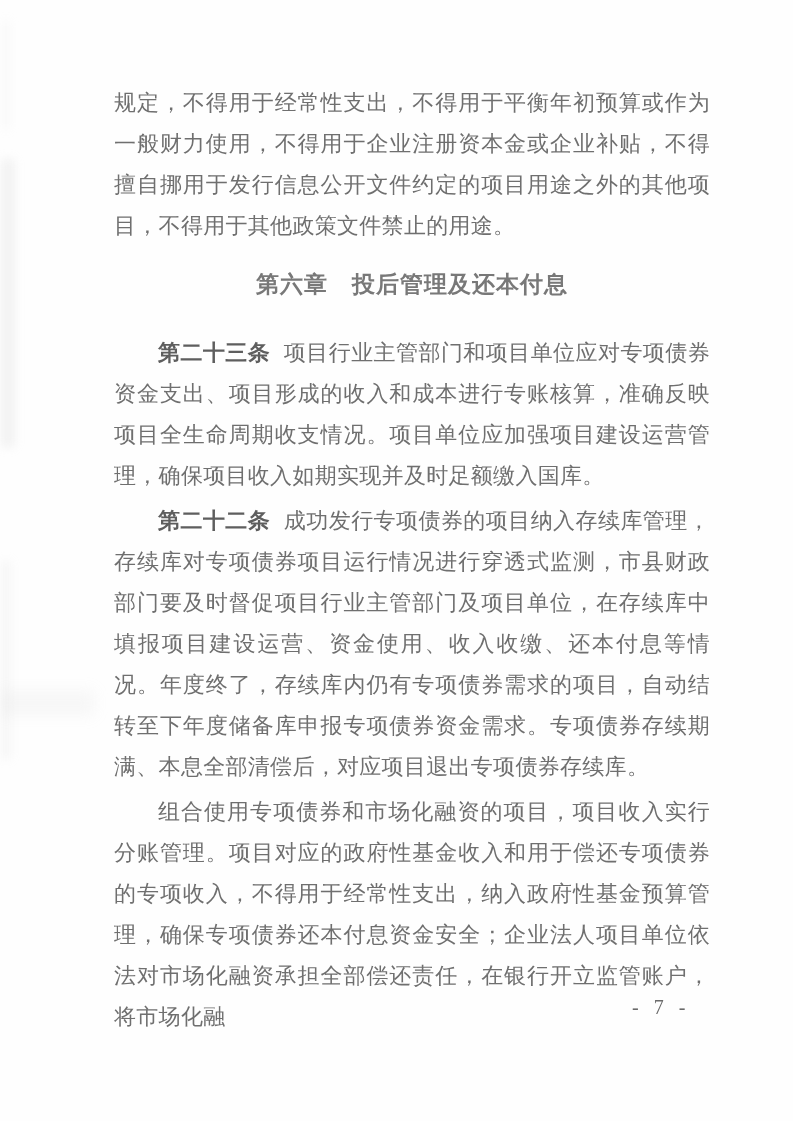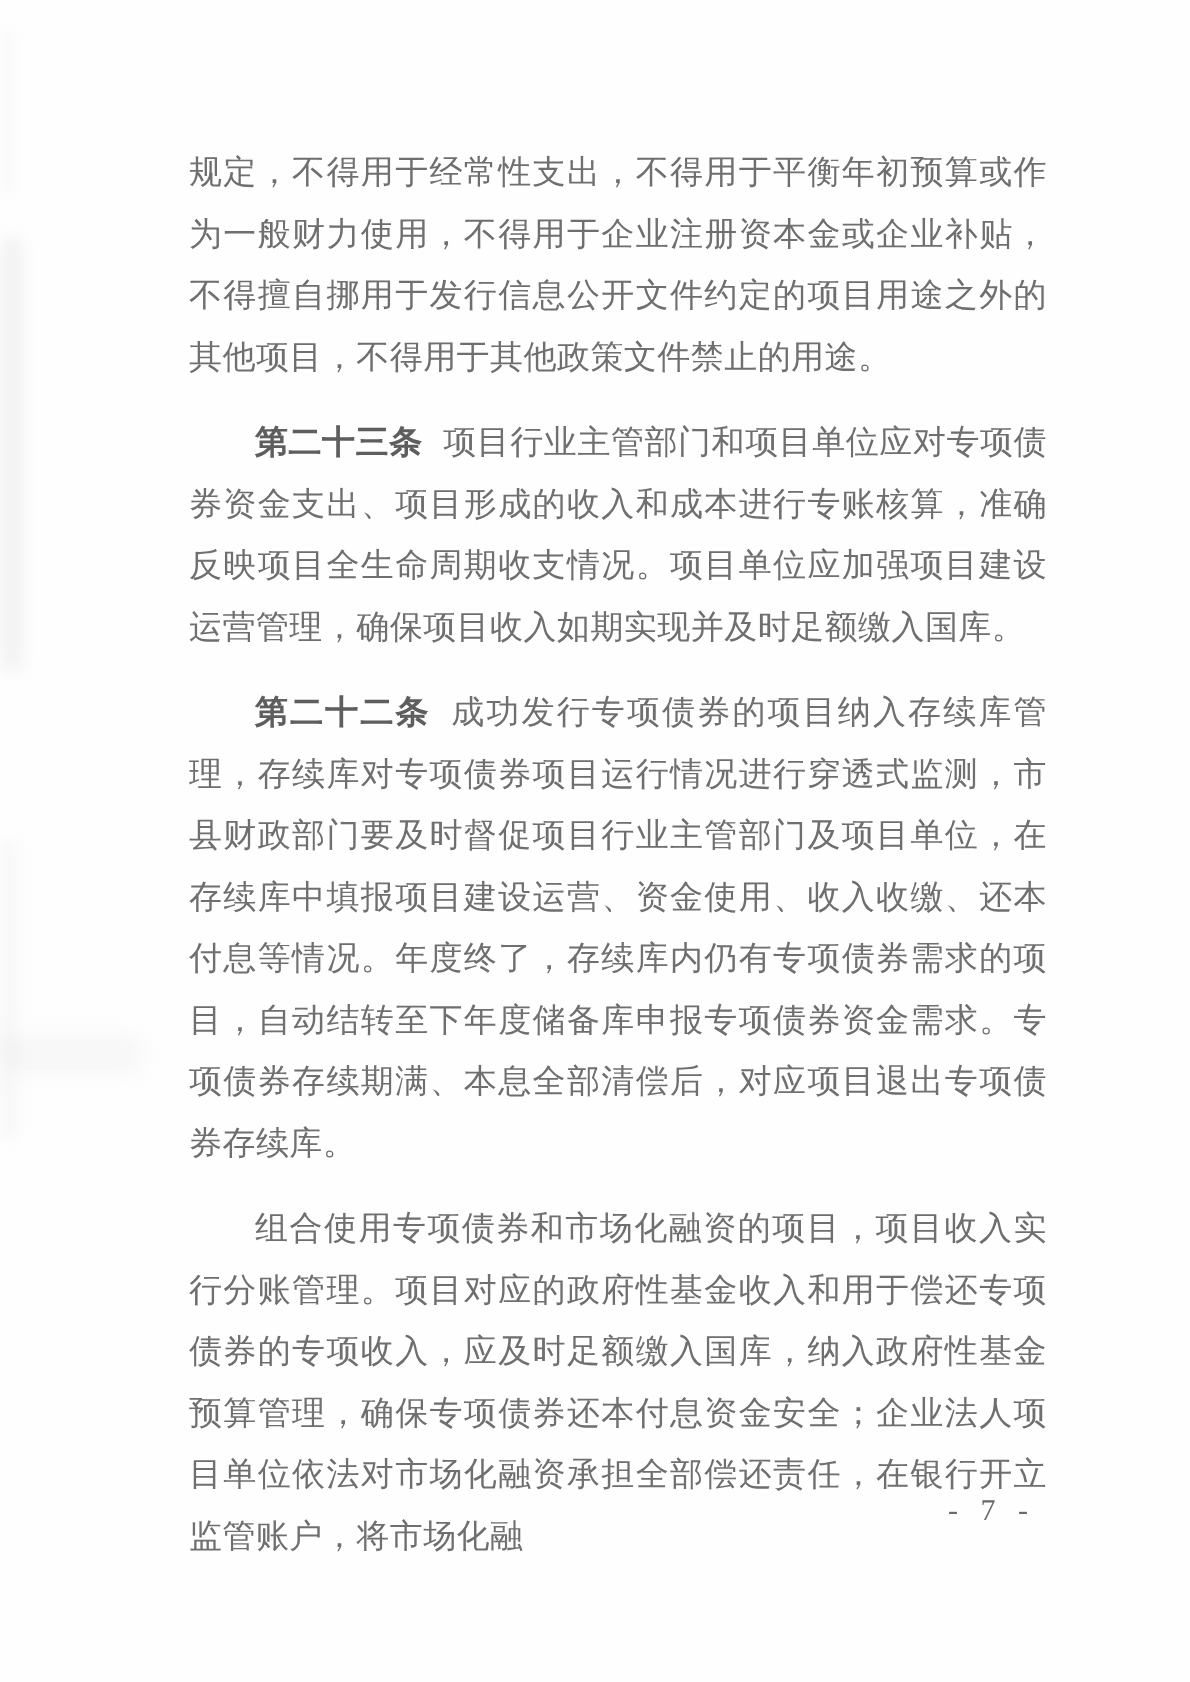--- a/index.html
+++ b/index.html
@@ -30,21 +30,21 @@
     position: absolute;
     left: 110px; top: 78px;
     width: 604px;
     font-size: 22px;
     line-height: 41px;
     color: #6f6f6f;
     text-align: justify;
     text-justify: inter-ideograph;
     letter-spacing: 0.3px;
   }
-  .textcol p { margin: 16px; }
+  .textcol p { margin: 4px; }
   p.indent { text-indent: 2em; }
   .term {
     font-weight: bold;
     color: #5e5e5e;
     margin-right: 0.62em;
   }
   .chapter {
     font-family: "Liberation Sans", sans-serif;
     font-size: 23px;
     font-weight: bold;
@@ -71,24 +71,25 @@
 
   <div class="artifact a1"></div>
   <div class="artifact a2"></div>
   <div class="artifact a3"></div>
   <div class="artifact a4"></div>
 
   <div class="textcol">
 
     <p>规定，不得用于经常性支出，不得用于平衡年初预算或作为一般财力使用，不得用于企业注册资本金或企业补贴，不得擅自挪用于发行信息公开文件约定的项目用途之外的其他项目，不得用于其他政策文件禁止的用途。</p>
 
+    <p class="chapter">第六章　投后管理及还本付息</p>
 
     <p class="indent"><span class="term">第二十三条</span><span>项目行业主管部门和项目单位应对专项债券资金支出、项目形成的收入和成本进行专账核算，准确反映项目全生命周期收支情况。项目单位应加强项目建设运营管理，确保项目收入如期实现并及时足额缴入国库。</span></p>
 
     <p class="indent"><span class="term">第二十二条</span><span>成功发行专项债券的项目纳入存续库管理，存续库对专项债券项目运行情况进行穿透式监测，市县财政部门要及时督促项目行业主管部门及项目单位，在存续库中填报项目建设运营、资金使用、收入收缴、还本付息等情况。年度终了，存续库内仍有专项债券需求的项目，自动结转至下年度储备库申报专项债券资金需求。专项债券存续期满、本息全部清偿后，对应项目退出专项债券存续库。</span></p>
 
-    <p class="indent">组合使用专项债券和市场化融资的项目，项目收入实行分账管理。项目对应的政府性基金收入和用于偿还专项债券的专项收入，应及时足额缴入国库，纳入政府性基金预算管理，确保专项债券还本付息资金安全；企业法人项目单位依法对市场化融资承担全部偿还责任，在银行开立监管账户，将市场化融</p>
+    <p class="indent">组合使用专项债券和市场化融资的项目，项目收入实行分账管理。项目对应的政府性基金收入和用于偿还专项债券的专项收入，不得用于经常性支出，纳入政府性基金预算管理，确保专项债券还本付息资金安全；企业法人项目单位依法对市场化融资承担全部偿还责任，在银行开立监管账户，将市场化融</p>
 
   </div>
 
   <div class="pagenum">- 7 -</div>
 
 </div>
 
 </body></html>

